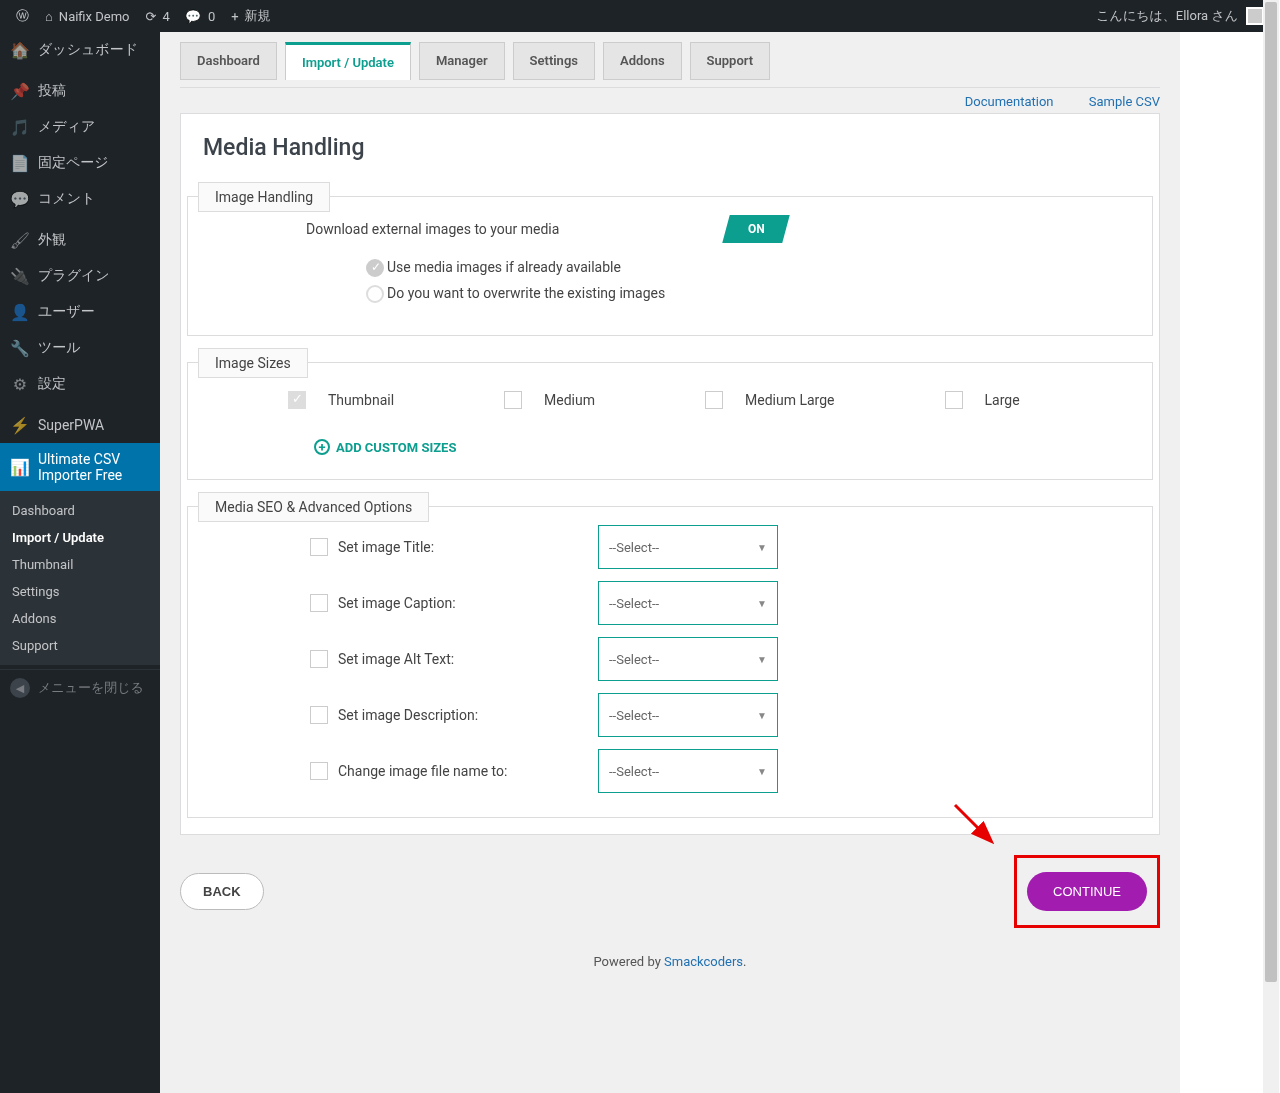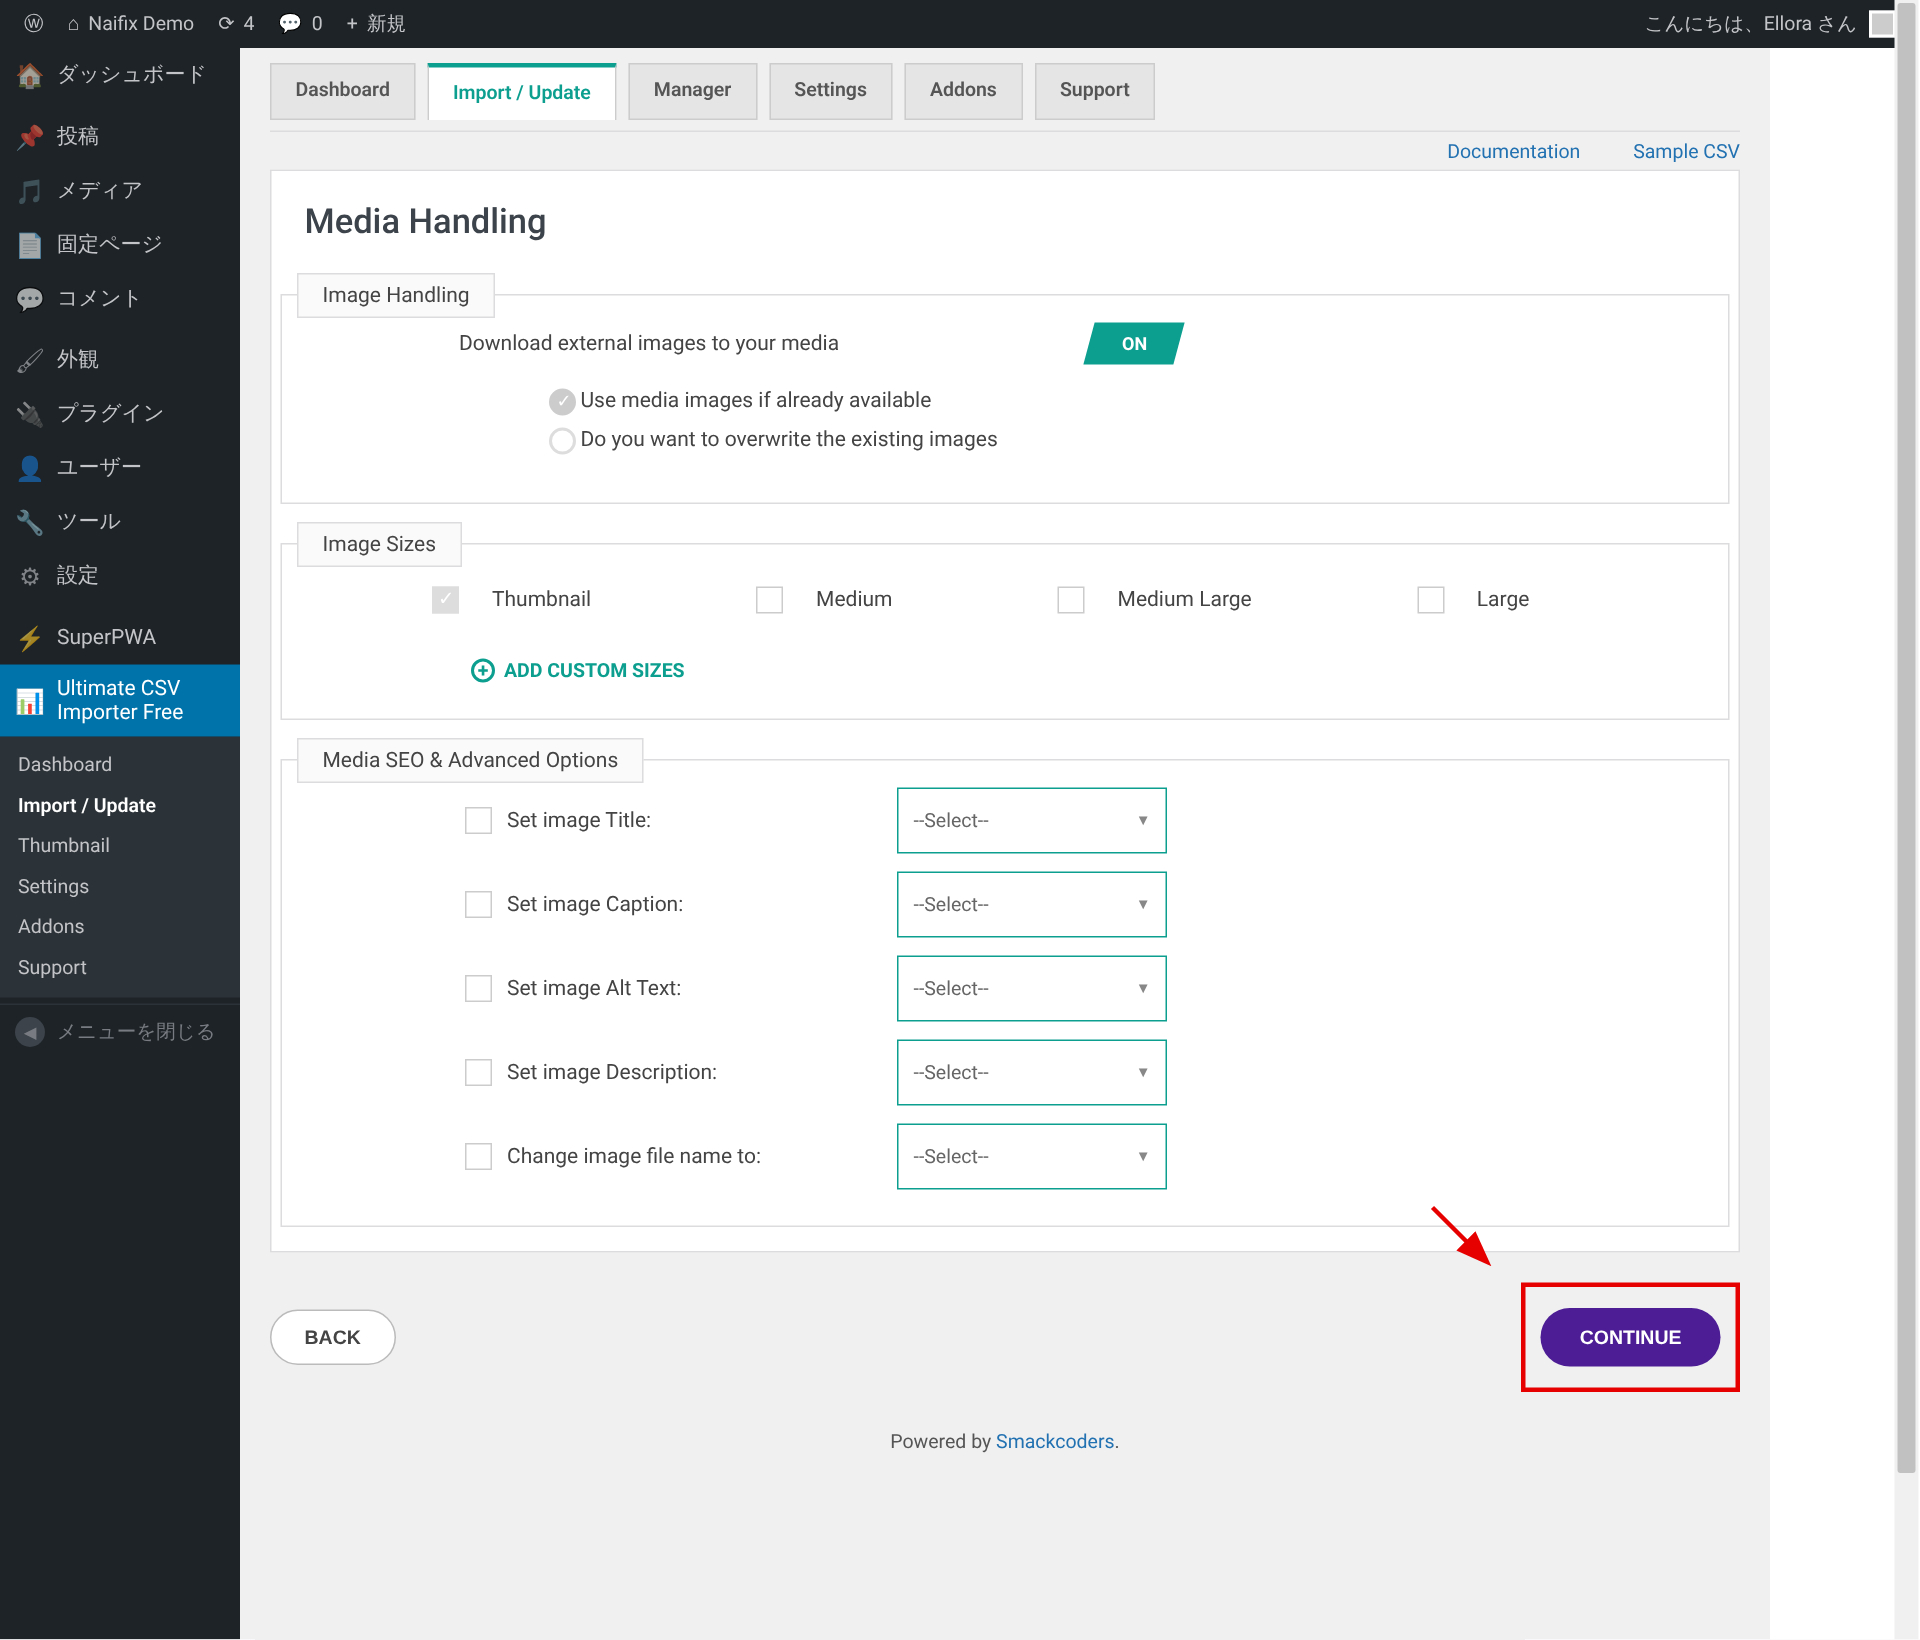--- a/index.html
+++ b/index.html
@@ -48,21 +48,21 @@
 .chk-box.checked::after { content: "✓"; color: #fff; font-size: 13px; position: absolute; top: -1px; left: 3px; }
 .add-sizes { color: #0c9e8f; font-weight: 700; font-size: 13px; display: flex; align-items: center; gap: 6px; padding-left: 108px; cursor: pointer; }
 .plus-circle { width: 16px; height: 16px; border: 2px solid #0c9e8f; border-radius: 50%; display: flex; align-items: center; justify-content: center; font-size: 13px; line-height: 1; }
 .seo-row { display: flex; align-items: center; padding-left: 104px; margin-bottom: 12px; }
 .seo-row .chk-box { margin-right: 10px; }
 .seo-label { width: 260px; font-size: 14px; color: #444; }
 .select-box { width: 180px; height: 44px; border: 1px solid #0c9e8f; display: flex; align-items: center; justify-content: space-between; padding: 0 10px; font-size: 13px; color: #666; cursor: pointer; }
 .select-box .arrow { font-size: 10px; color: #888; }
 .nav-buttons { display: flex; justify-content: space-between; align-items: center; margin-top: 12px; padding: 0 0 8px; }
 .btn-back { padding: 10px 22px; border: 1px solid #bbb; border-radius: 24px; background: #fff; font-weight: 700; font-size: 13px; color: #444; cursor: pointer; }
-.btn-continue { padding: 12px 26px; border-radius: 24px; background: #4c1d95; color: #fff; font-weight: 700; font-size: 13px; border: none; cursor: pointer; }
+.btn-continue { padding: 12px 26px; border-radius: 24px; background: #a21caf; color: #fff; font-weight: 400; font-size: 13px; border: none; cursor: pointer; }
 .highlight-box { border: 3px solid #e60000; padding: 14px 10px; display: flex; align-items: center; }
 .arrow-annot { position: absolute; right: 180px; top: 768px; pointer-events: none; }
 .footer { text-align: center; padding: 18px 0; color: #555; font-size: 13px; }
 .footer a { color: #2271b1; text-decoration: none; }
 .scrollbar-right { position: absolute; right: 0; top: 0; bottom: 0; width: 17px; background: #f0f0f0; border-right: 1px solid #fff; }
 .scrollbar-thumb { position: absolute; left: 2px; right: 2px; top: 2px; height: 980px; background: #c1c1c1; border-radius: 2px; }
 .outer-right { width: 100px; background: #fff; border-left: 1px solid #fff; }
 </style>
 </head>
 <body>

